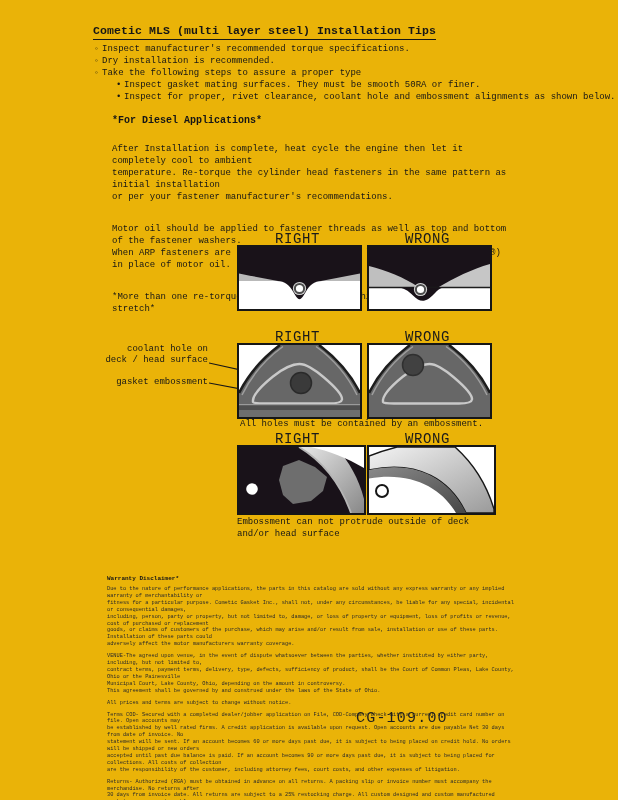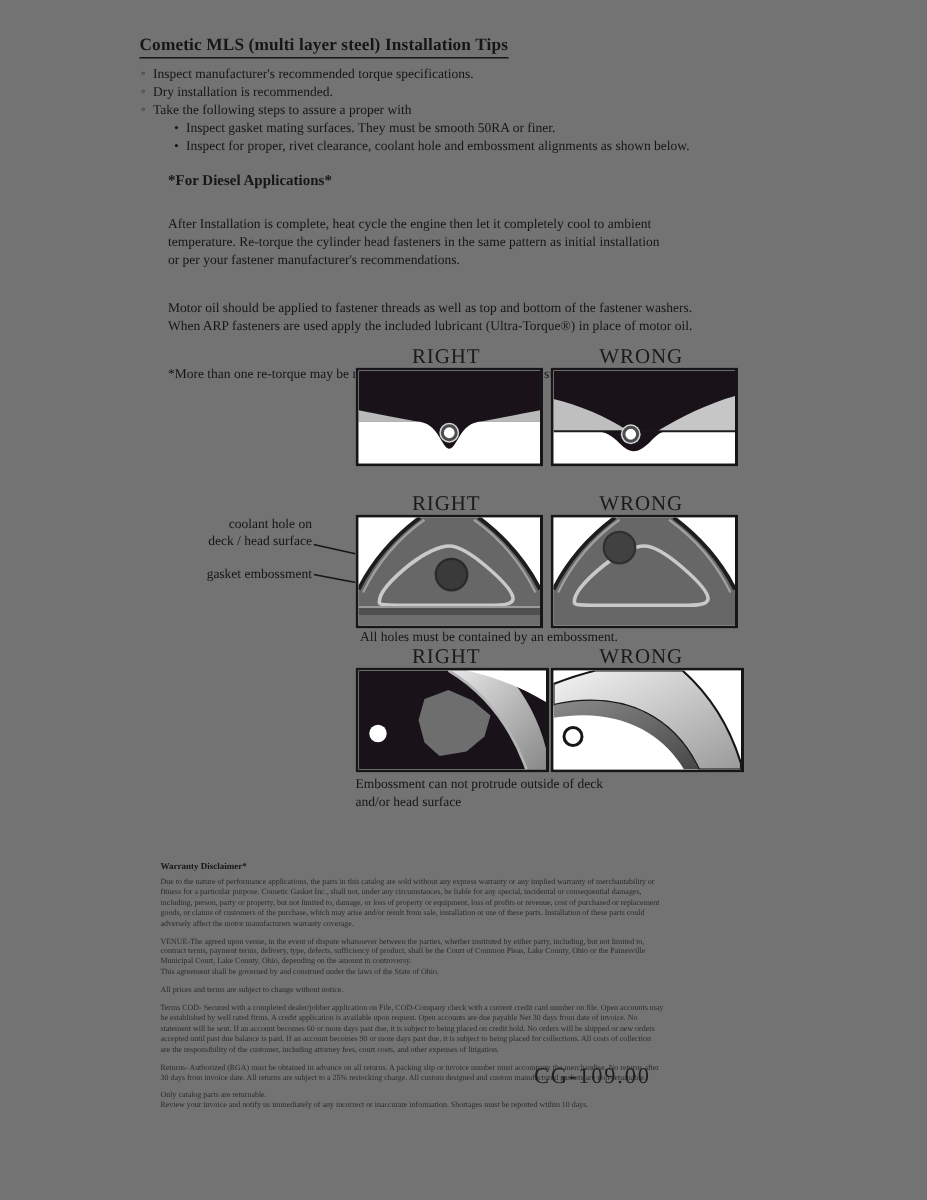--- a/index.html
+++ b/index.html
@@ -1,18 +1,18 @@
 <!DOCTYPE html>
 <html><head>
 <meta charset="utf-8">
 <style>
   html,body{margin:0;padding:0;background:#e8e8e8;}
   .page{
-    position:relative; width:618px; height:800px; background:#737373;
-    font-family:Liberation Serif, serif; color:#161616; overflow:hidden;
+    position:relative; width:618px; height:800px; background:#eab308;
+    font-family:Liberation Mono, monospace; color:#161616; overflow:hidden;
     margin:0 auto;
   }
   .abs{position:absolute;}
 
   
   .title{
     left:93px; top:24px; font-size:11.5px; font-weight:bold;
     border-bottom:1.6px solid #161616; padding-bottom:2px; letter-spacing:.1px;
   }
 
@@ -53,21 +53,21 @@
     <div class="bullet-row">
       <span class="mk">◦</span>
       <span>Inspect manufacturer's recommended torque specifications.</span>
     </div>
     <div class="bullet-row">
       <span class="mk">◦</span>
       <span>Dry installation is recommended.</span>
     </div>
     <div class="bullet-row">
       <span class="mk">◦</span>
-      <span>Take the following steps to assure a proper with</span>
+      <span>Take the following steps to assure a proper type</span>
     </div>
     <div class="bullet-row sub">
       <span class="mk">•</span>
       <span>Inspect gasket mating surfaces.  They must be smooth 50RA or finer.</span>
     </div>
     <div class="bullet-row sub">
       <span class="mk">•</span>
       <span>Inspect for proper, rivet clearance, coolant hole and embossment alignments as shown below.</span>
     </div>
   </div>

